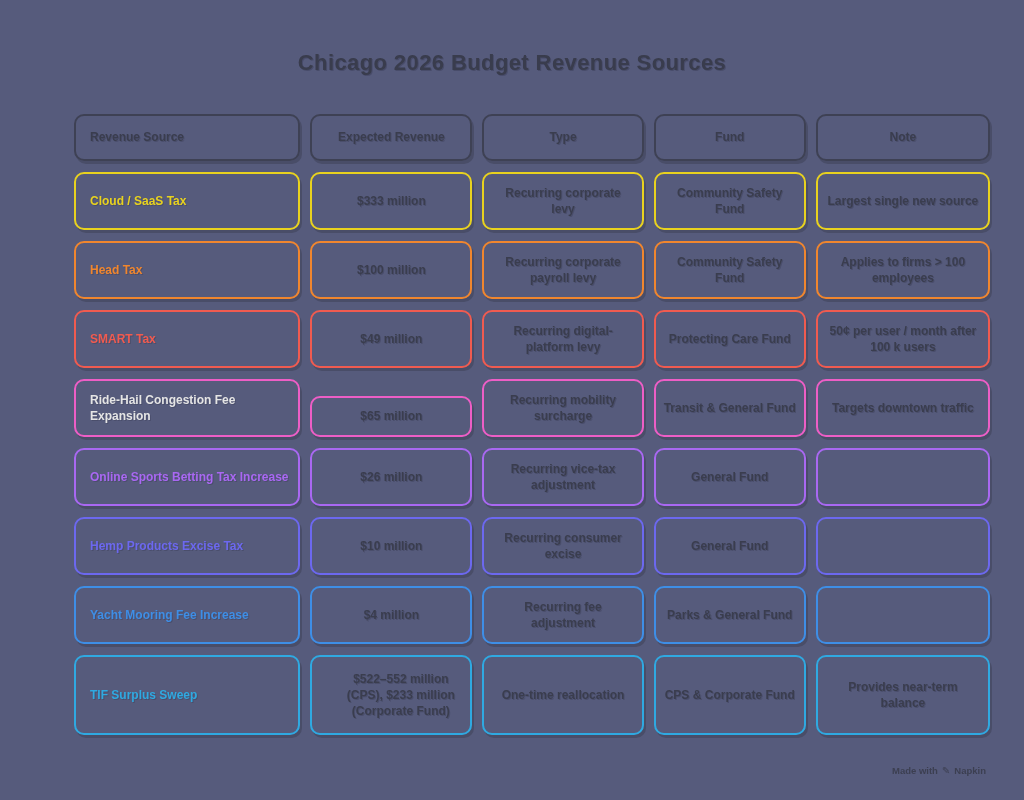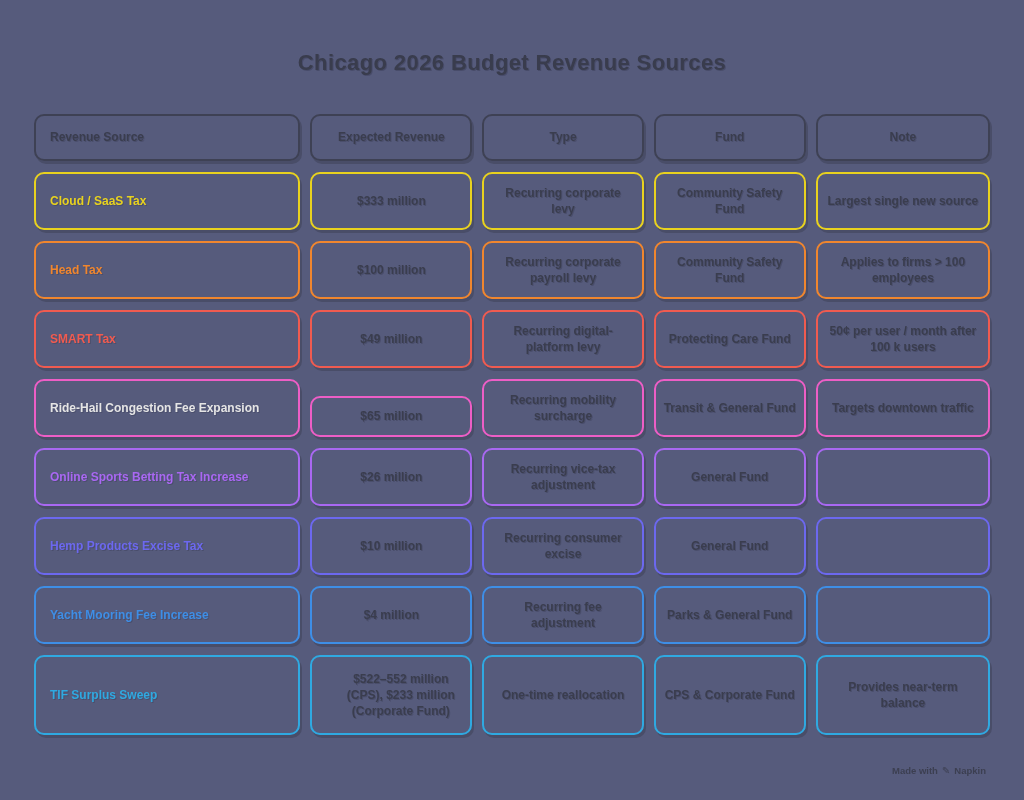--- a/index.html
+++ b/index.html
@@ -42,20 +42,21 @@
     font-size: 12px;
     font-weight: bold;
     line-height: 1.35;
     color: #3A3D4E;
     text-shadow: 1px 1px 0 rgba(30,33,50,0.22);
   }
   .cell.first {
     justify-content: flex-start;
     text-align: left;
     padding-left: 14px;
+    margin-left: 40px;
   }
   .footer {
     position: absolute;
     right: 38px; top: 765px;
     display: flex;
     align-items: center;
     gap: 4px;
     font-size: 9.5px;
     font-weight: bold;
     color: #3C3F51;

